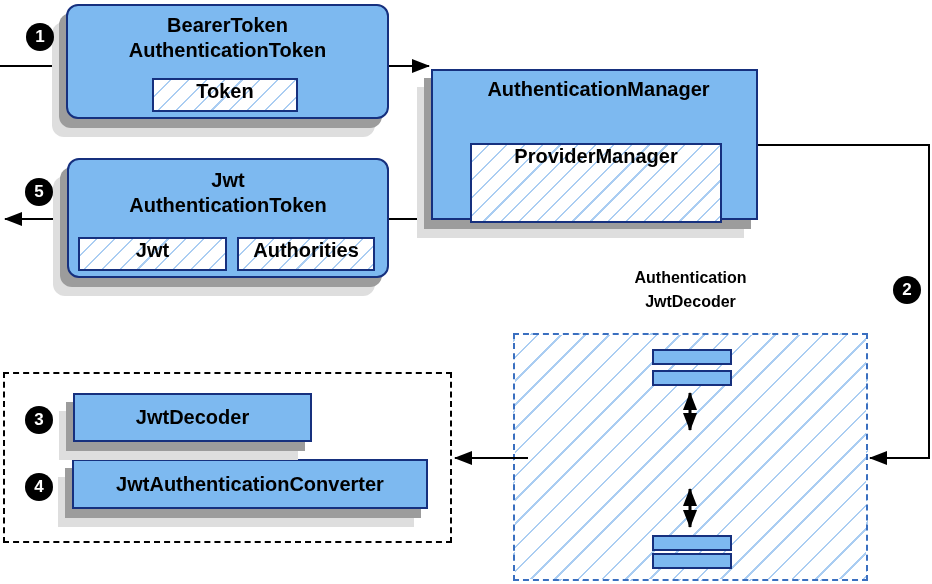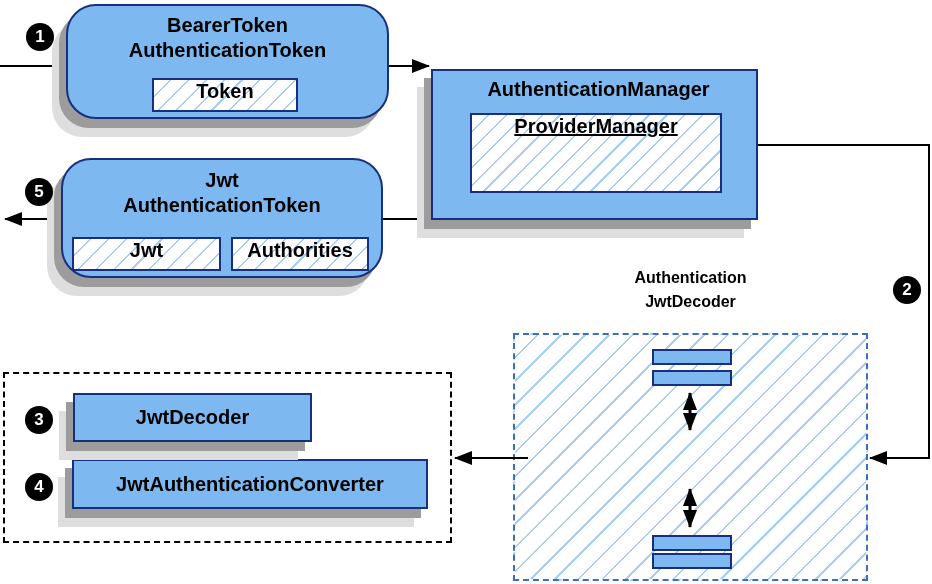--- a/index.html
+++ b/index.html
@@ -11,21 +11,21 @@
   }
   .layer { position:absolute; left:0; top:0; width:932px; height:584px; pointer-events:none; }
   .z0 { z-index:0; } .z2 { z-index:2; }
 
   .node {
     position:absolute; box-sizing:border-box;
     background:#7db9f0; border:2px solid #16307e;
     box-shadow:-7px 9px 0 #9c9c9c, -14px 18px 0 #dedede;
     z-index:1;
   }
-  .rounded { border-radius:30px; }
+  .rounded { border-radius:12px; }
   .node-title { font-weight:bold; font-size:20px; line-height:25px; text-align:center; }
   .center-label { display:flex; align-items:center; justify-content:center; font-weight:bold; font-size:20px; }
 
   .pill {
     position:absolute; box-sizing:border-box;
     border:2px solid #16307e;
     background-color:#ffffff;
     background-image:repeating-linear-gradient(135deg, rgba(0,0,0,0) 0 11px, #aacdf2 11px 12.6px);
     display:flex; justify-content:center;
     font-weight:bold; font-size:20px;
@@ -78,26 +78,26 @@
       <div>BearerToken</div>
       <div>AuthenticationToken</div>
     </div>
     <div class="pill" style="left:84px; top:72px; width:146px; height:34px;">
       <span>Token</span>
     </div>
   </div>
 
   <div class="node" style="left:431px; top:69px; width:327px; height:151px;">
     <div class="node-title" style="margin-top:6px;padding-left:8px;">AuthenticationManager</div>
-    <div class="pill" style="left:37px; top:42px; width:252px; height:80px;text-decoration:underline;">
+    <div class="pill" style="left:37px; top:72px; width:252px; height:80px;">
       <span>ProviderManager</span>
     </div>
   </div>
 
-  <div class="node rounded" style="left:61px; top:158px; width:322px; height:120px;">
+  <div class="node rounded" style="left:67px; top:158px; width:322px; height:120px;">
     <div class="node-title" style="margin-top:8px;">
       <div>Jwt</div>
       <div>AuthenticationToken</div>
     </div>
     <div class="pill" style="left:9px; top:77px; width:149px; height:34px;">
       <span>Jwt</span>
     </div>
     <div class="pill" style="left:168px; top:77px; width:138px; height:34px;">
       <span>Authorities</span>
     </div>

